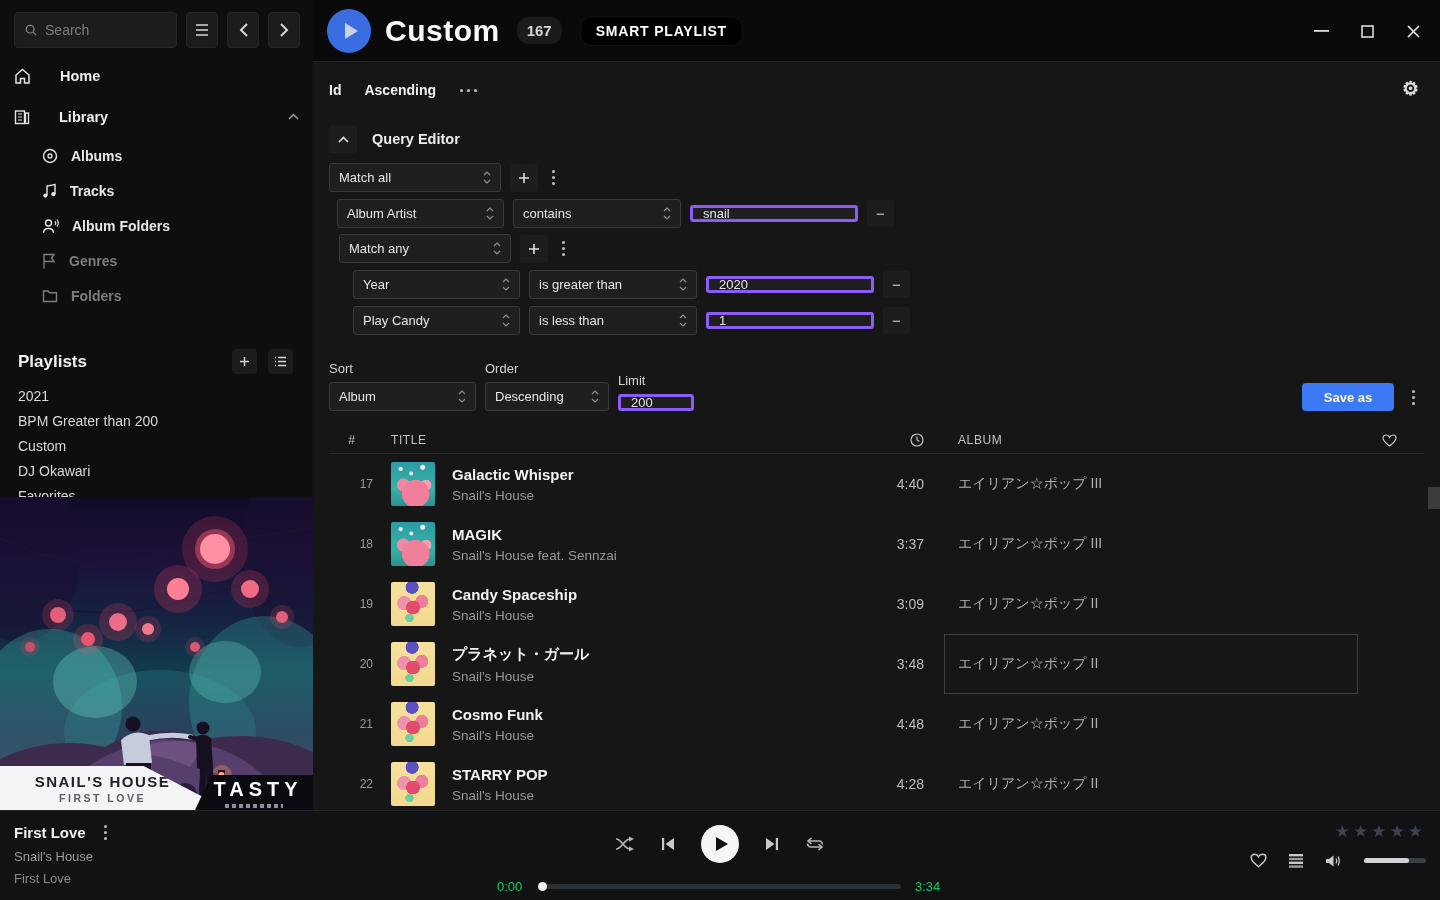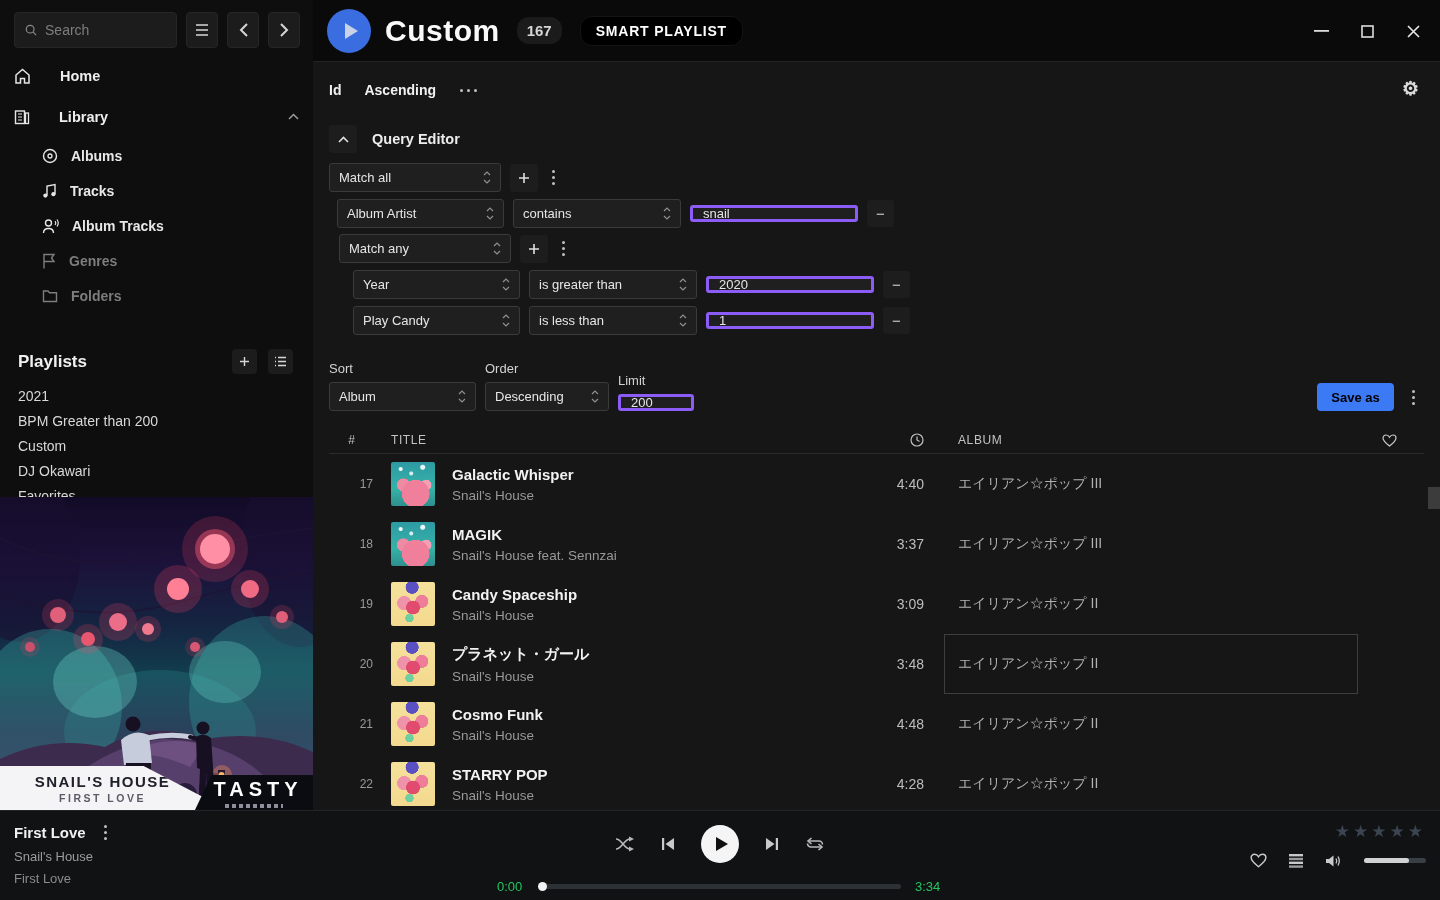--- a/index.html
+++ b/index.html
@@ -66,21 +66,21 @@
   .q-row { display:flex; align-items:center; gap:9px; height:29px; margin-top:7px; }
   .select { height:29px; background:#1f1f1f; border:1px solid #3a3a3a; border-radius:3px; display:flex; align-items:center; justify-content:space-between; padding:0 9px; font-size:13px; color:#e6e6e6; }
   .tinput { height:17px; background:#1f1f1f; border:3px solid #8b5cf6; border-radius:3px; padding:0 10px; font-size:13px; color:#e6e6e6; font-family:inherit; outline:none; }
   .w172{width:172px}.w167{width:167px}.w168{width:168px}.w147{width:147px}.w124{width:124px}.w76{width:76px}
   .minus-btn { width:27px; height:27px; background:#1d1d1d; border-radius:3px; display:flex; align-items:center; justify-content:center; color:#d0d0d0; font-size:15px; }
   .ind8{margin-left:8px}.ind10{margin-left:10px}.ind24{margin-left:24px}
   .mt10{margin-top:10px}.mt6{margin-top:6px}
   .sort-row { display:flex; align-items:flex-end; gap:9px; margin-top:27px; position:relative; height:49px; }
   .sort-col { display:flex; flex-direction:column; gap:6px; }
   .sort-col label { font-size:13px; color:#d2d2d2; }
-  .save-btn { position:absolute; right:30px; bottom:0; width:77px; height:28px; background:#3c79f5; border:none; border-radius:4px; color:#000000; font-size:13px; font-weight:700; font-family:inherit; }
+  .save-btn { position:absolute; right:30px; bottom:0; width:92px; height:28px; background:#3c79f5; border:none; border-radius:4px; color:#fef9c3; font-size:13px; font-weight:700; font-family:inherit; }
   .save-dots { position:absolute; right:0; bottom:3px; width:22px; height:22px; display:flex; align-items:center; justify-content:center; }
 
   
   .thead { display:flex; align-items:center; height:27px; margin-top:16px; border-bottom:1px solid #2a2a2a; color:#c2c2c2; font-size:12px; letter-spacing:.6px; }
   .h-num{width:46px; text-align:center;} .h-title{flex:1; padding-left:16px;}
   .h-dur{width:56px; display:flex; justify-content:flex-end;}
   .h-album{width:420px; margin-left:30px; padding-left:4px;}
   .h-heart{width:50px; display:flex; padding-left:8px;}
   .trow { display:flex; align-items:center; height:60px; }
   .c-num { width:46px; text-align:right; padding-right:2px; color:#9a9a9a; font-size:12px; }
@@ -197,21 +197,21 @@
             <circle cx="11.4" cy="11.2" r="2.1" fill="#e6e6e6"></circle>
           </svg>
         <span>Tracks</span>
       </div>
       <div class="sb-subitem">
         <svg width="17" height="16" viewBox="0 0 17 16">
             <circle cx="6.5" cy="5" r="3" fill="none" stroke="#e6e6e6" stroke-width="1.4"></circle>
             <path d="M1.5 15 Q1.5 10.5 6.5 10.5 Q11.5 10.5 11.5 15" fill="none" stroke="#e6e6e6" stroke-width="1.4"></path>
             <path d="M13 3 q1.5 2 0 4 M15 1.5 q2.5 3.5 0 7" fill="none" stroke="#e6e6e6" stroke-width="1.2"></path>
           </svg>
-        <span>Album Tracks</span>
+        <span>Album Folders</span>
       </div>
       <div class="sb-subitem dim">
         <svg width="14" height="16" viewBox="0 0 14 16">
             <path d="M2 15.5 V1.5 H12 L9.5 5 L12 8.5 H2" fill="none" stroke="#7d7d7d" stroke-width="1.4"></path>
           </svg>
         <span>Genres</span>
       </div>
       <div class="sb-subitem dim">
         <svg width="16" height="14" viewBox="0 0 16 14">
             <path d="M1.5 12.5 V2 H6 L7.5 3.8 H14.5 V12.5 Z" fill="none" stroke="#7d7d7d" stroke-width="1.4"></path>

